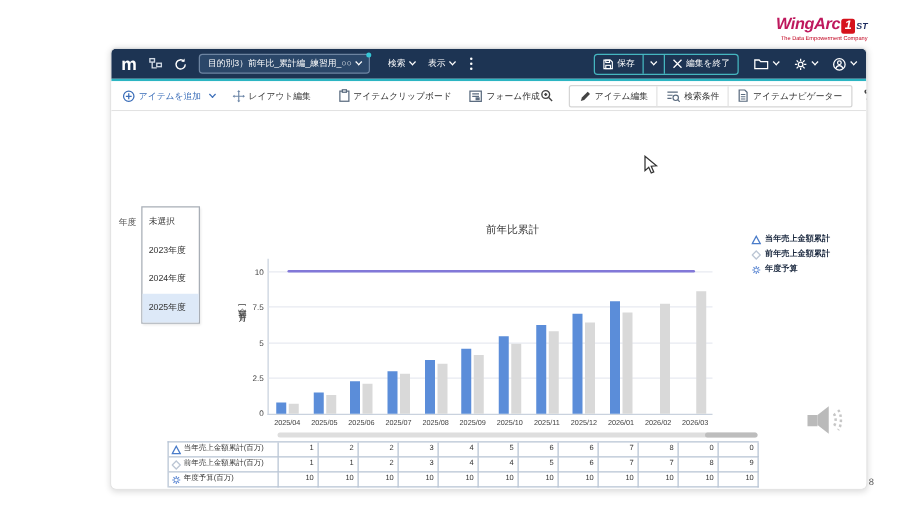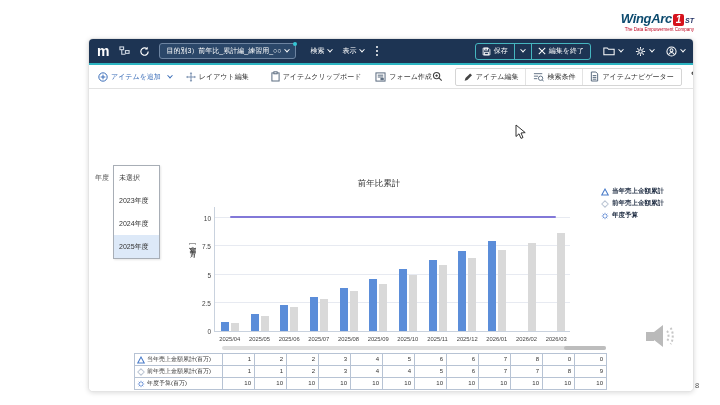--- a/index.html
+++ b/index.html
@@ -2,21 +2,21 @@
 <html><head>
 <meta charset="utf-8">
 <style>
   * { margin:0; padding:0; box-sizing:border-box; }
   html,body { width:720px; height:405px; background:#fff; font-family:"Liberation Sans","DejaVu Sans",sans-serif; }
   #slide { position:relative; width:720px; height:405px; background:#fff; overflow:hidden; }
 
   
   #wingarc { position:absolute; top:11px; right:26px; text-align:right; }
   .wa-row { display:flex; align-items:baseline; justify-content:flex-end; }
-  .wa-brand { font-size:13px; font-weight:bold; font-style:italic; color:#0c4a6e; letter-spacing:-0.3px;text-align:right; }
+  .wa-brand { font-size:13px; font-weight:bold; font-style:italic; color:#be185d; letter-spacing:-0.3px;text-align:right; }
   .wa-one { display:inline-block; width:11px; height:12px; background:#d6121c; border-radius:2px; color:#fff; font-size:10px; font-weight:bold; font-style:italic; text-align:center; line-height:12px; margin-left:1px; }
   .wa-st { font-size:7px; font-weight:bold; font-style:italic; color:#1b2a5e; margin-left:1px; }
   .wa-tagline { font-size:4.5px; color:#c0001e; margin-top:1px; }
 
   
   #card { position:absolute; left:88px; top:38px; width:606px; height:354px; background:#fff; border:1px solid #e4e4e4; border-radius:5px; box-shadow:0 1px 5px rgba(0,0,0,.14); overflow:hidden; }
 
   
   #navbar { position:absolute; left:0; top:0; right:0; height:24px; background:#1d3453; display:flex; align-items:center; padding:0 8px; color:#fff; }
   #accent-line { position:absolute; left:0; top:24px; right:0; height:2px; background:#2cb5c2; }
@@ -48,21 +48,21 @@
   
   #canvas { position:absolute; left:0; top:50px; right:0; bottom:0; background:#fff; }
 
   
   #filter-label { position:absolute; left:6px; top:84px; font-size:7px; color:#555; }
   #filter-list { position:absolute; left:24px; top:76px; width:47px; background:#fff; border:1px solid #a8aeb6; box-shadow:1px 1px 2px rgba(0,0,0,.10); }
   .opt { height:23px; line-height:23px; padding-left:5px; font-size:7px; color:#333; }
   .opt.selected { background:#dde9f8; }
 
   
-  #chart-title { position:absolute; left:112px; top:89px; width:356px; text-align:center; font-size:8.5px; color:#333; }
+  #chart-title { position:absolute; left:143px; top:89px; width:356px; text-align:center; font-size:8.5px; color:#333; }
   #chart-plot { position:absolute; left:125px; top:118px; width:356px; height:125px; border-left:1px solid #c9d2de; border-bottom:1px solid #c9d2de; }
   .gridline { position:absolute; left:0; width:100%; height:1px; background:#e7eaf1; }
   .ytick { position:absolute; left:-26px; width:22px; text-align:right; font-size:6.5px; color:#444; }
   .xtick { position:absolute; bottom:-11px; width:34px; text-align:center; font-size:5.8px; color:#444; white-space:nowrap; }
   .bar { position:absolute; bottom:0; }
   .budget-line { position:absolute; height:2px; border-radius:1px; }
   #y-axis-title { position:absolute; left:99px; top:152px; writing-mode:vertical-rl; font-size:6.5px; color:#444; letter-spacing:1px; }
   #chart-legend { position:absolute; left:512px; top:98px; display:flex; flex-direction:column; gap:3px; }
   .lg-row { display:flex; align-items:center; gap:3px; font-size:6.5px; font-weight:bold; color:#1c2a40; white-space:nowrap; }
 

